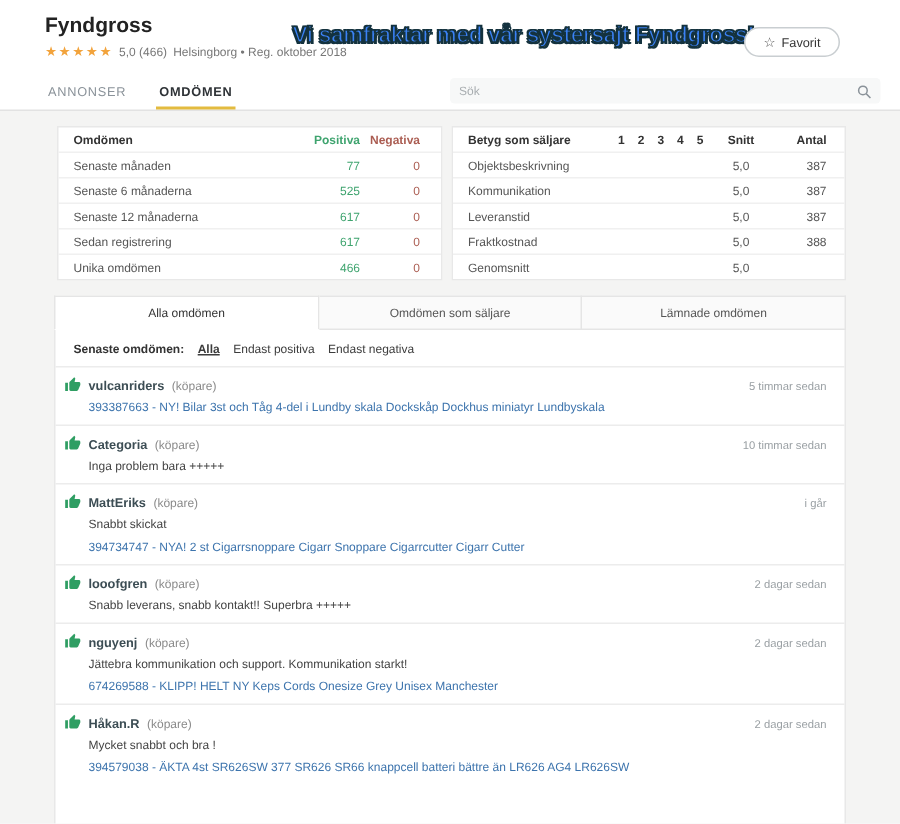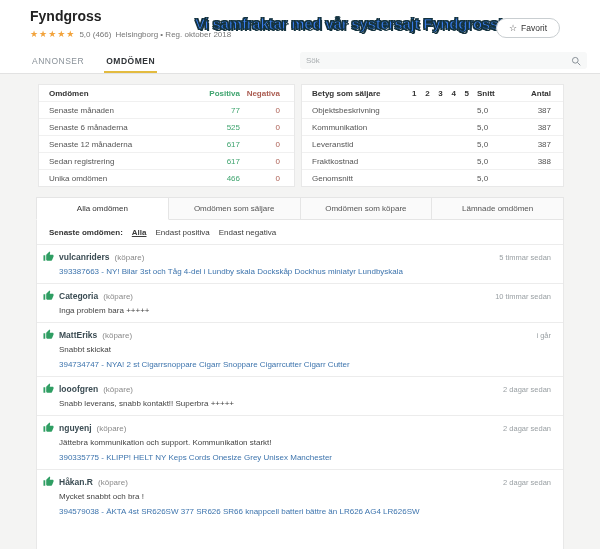--- a/index.html
+++ b/index.html
@@ -36,21 +36,21 @@
   .t-row:last-child { border-bottom:none; }
   .t-head { font-weight:bold; color:#333; }
   .lt-label { flex:1; }
   .lt-pos { width:48px; text-align:right; color:#3fa46f; }
   .lt-neg { width:44px; text-align:right; color:#ab5d52; padding-right:4px; }
   .t-head .lt-pos { color:#3fa46f; } .t-head .lt-neg { color:#ab5d52; }
   .rt-label { width:92px; }
   .rt-mid { flex:1; padding:0 8px; }
   .rt-scale { display:flex; justify-content:space-between; font-weight:bold; color:#333; }
   .rt-bar { height:5px; background:#3fa46f; border-radius:2.5px; width:100%; }
-  .rt-snitt { width:34px; text-align:left; }
+  .rt-snitt { width:34px; text-align:center; }
   .rt-antal { width:42px; text-align:right; padding-right:2px; }
   
   .rtabs { display:flex; margin:10px 36px 0 36px; }
   .rtab { flex:1; text-align:center; padding:6px 0; font-size:8px; color:#555; background:#fafafa;
     border:1px solid #e5e5e5; border-left-width:0; cursor:pointer; }
   .rtab:first-child { border-left-width:1px; }
   .rtab.active { background:#fff; border-bottom-color:#fff; color:#333; }
   
   .reviews-card { background:#fff; margin:0 36px; border:1px solid #e8e8e8; border-top:none; min-height:360px; }
   .filter-row { padding:8px 12px 7px 12px; font-size:8px; color:#444; display:flex; gap:9px; align-items:center; }
@@ -174,21 +174,20 @@
       <span class="rt-mid"></span>
       <span class="rt-snitt">5,0</span>
       <span class="rt-antal"></span>
     </div>
   </div>
 </div>
 
 <div class="rtabs">
   <div class="rtab active">Alla omdömen</div>
   <div class="rtab">Omdömen som säljare</div>
-  <div class="rtab">Omdömen som köpare</div>
   <div class="rtab">Lämnade omdömen</div>
 </div>
 
 <div class="reviews-card">
   <div class="filter-row">
     <span class="filter-label">Senaste omdömen:</span>
     <span class="filter-link active">Alla</span>
     <span class="filter-link">Endast positiva</span>
     <span class="filter-link">Endast negativa</span>
   </div>
@@ -246,21 +245,21 @@
   <div class="review">
     <div class="review-head">
       <svg class="thumb-icon" viewBox="0 0 24 24">
             <path fill="#2f9e63" d="M1 21h4V9H1v12zm22-11c0-1.1-.9-2-2-2h-6.31l.95-4.57.03-.32c0-.41-.17-.79-.44-1.06L14.17 1 7.58 7.59C7.22 7.95 7 8.45 7 9v10c0 1.1.9 2 2 2h9c.83 0 1.54-.5 1.84-1.22l3.02-7.05c.09-.23.14-.47.14-.73v-2z"></path>
           </svg>
       <span class="review-user">nguyenj</span>
       <span class="review-role">(köpare)</span>
     </div>
     <span class="review-time">2 dagar sedan</span>
     <div class="review-comment">Jättebra kommunikation och support. Kommunikation starkt!</div>
-    <a class="review-item">390335775 - KLIPP! HELT NY Keps Cords Onesize Grey Unisex Manchester</a>
+    <a class="review-item">674269588 - KLIPP! HELT NY Keps Cords Onesize Grey Unisex Manchester</a>
   </div>
 
   <div class="review">
     <div class="review-head">
       <svg class="thumb-icon" viewBox="0 0 24 24">
             <path fill="#2f9e63" d="M1 21h4V9H1v12zm22-11c0-1.1-.9-2-2-2h-6.31l.95-4.57.03-.32c0-.41-.17-.79-.44-1.06L14.17 1 7.58 7.59C7.22 7.95 7 8.45 7 9v10c0 1.1.9 2 2 2h9c.83 0 1.54-.5 1.84-1.22l3.02-7.05c.09-.23.14-.47.14-.73v-2z"></path>
           </svg>
       <span class="review-user">Håkan.R</span>
       <span class="review-role">(köpare)</span>
     </div>

